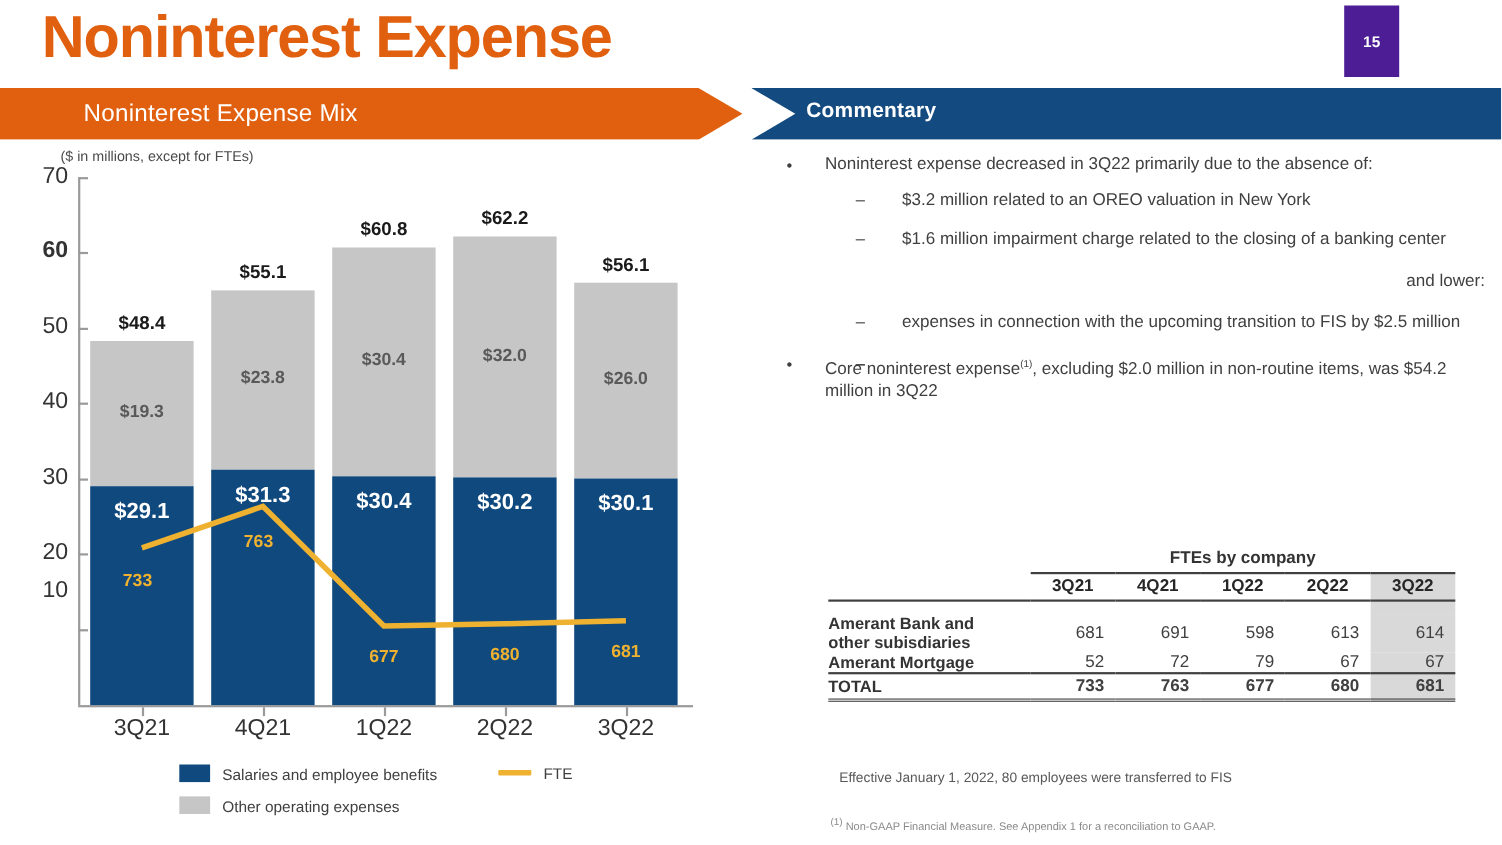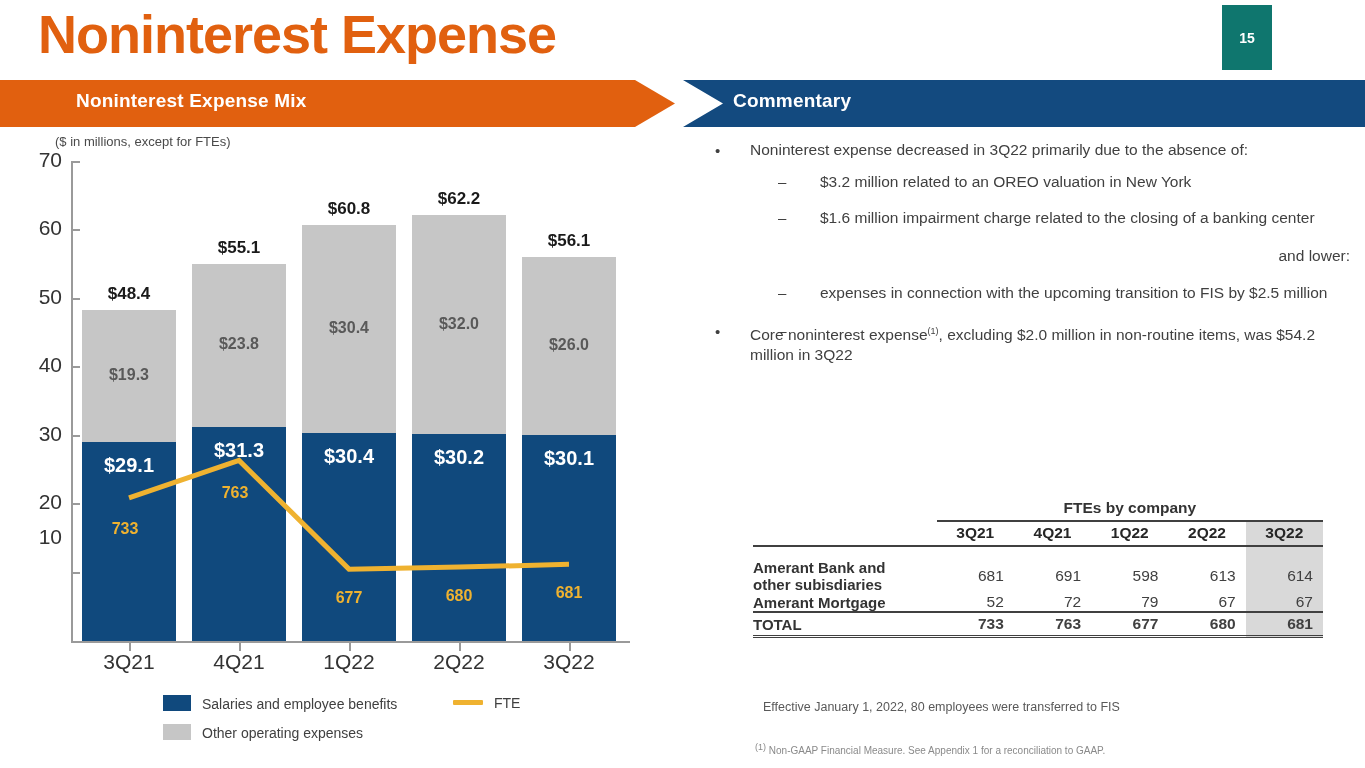--- a/index.html
+++ b/index.html
@@ -10,34 +10,34 @@
     color:#3f3f3f;
   }
   
   #slide-title{
     position:absolute;left:38px;top:-2px;
     font-size:54px;font-weight:bold;letter-spacing:-1px;
     color:#E1600F;line-height:72px;white-space:nowrap;
   }
   #page-badge{
     position:absolute;left:1222px;top:5px;width:50px;height:65px;
-    background:#0f766e;color:#ffffff;
+    background:#4c1d95;color:#ffffff;
     font-size:14px;font-weight:bold;
     display:flex;align-items:center;justify-content:center;
   }
   
   #banner-left{
     position:absolute;left:0px;top:80px;width:675px;height:47px;
     background:#E1600F;
     -webkit-clip-path:polygon(0 0, 635px 0, 675px 23.5px, 635px 47px, 0 47px);
     clip-path:polygon(0 0, 635px 0, 675px 23.5px, 635px 47px, 0 47px);
   }
   #banner-left-label{
     position:absolute;left:76px;top:90px;
-    font-size:19px;font-weight:bold;color:#ffffff;letter-spacing:0.2px;
+    font-size:22px;font-weight:normal;color:#ffffff;letter-spacing:0.2px;
   }
   #banner-right{
     position:absolute;left:683px;top:80px;width:682px;height:47px;
     background:#134A7F;
     -webkit-clip-path:polygon(0 0, 40px 23.5px, 0 47px, 682px 47px, 682px 0);
     clip-path:polygon(0 0, 40px 23.5px, 0 47px, 682px 47px, 682px 0);
   }
   #banner-right-label{
     position:absolute;left:733px;top:90px;
     font-size:19px;font-weight:bold;color:#ffffff;letter-spacing:0.2px;
@@ -122,21 +122,21 @@
 <div id="banner-right"></div>
 <div id="banner-right-label">Commentary</div>
 
 <div id="chart-units">($ in millions, except for FTEs)</div>
 <div id="chart">
   <div id="y-axis-line"></div>
   <div id="x-axis-line"></div>
   <div id="chart-ticks">
       <div class="ytick-label" style="left: 18px; top: 148px;">70</div>
       <div class="ytick-mark" style="left: 71px; top: 161px;"></div>
-      <div class="ytick-label" style="left: 18px; top: 216.429px;">60</div>
+      <div class="ytick-label" style="left: 18px; top: 216.429px; font-weight: bold;">60</div>
       <div class="ytick-mark" style="left: 71px; top: 229.429px;"></div>
       <div class="ytick-label" style="left: 18px; top: 284.857px;">50</div>
       <div class="ytick-mark" style="left: 71px; top: 297.857px;"></div>
       <div class="ytick-label" style="left: 18px; top: 353.286px;">40</div>
       <div class="ytick-mark" style="left: 71px; top: 366.286px;"></div>
       <div class="ytick-label" style="left: 18px; top: 421.714px;">30</div>
       <div class="ytick-mark" style="left: 71px; top: 434.714px;"></div>
       <div class="ytick-label" style="left: 18px; top: 490.143px;">20</div>
       <div class="ytick-mark" style="left: 71px; top: 503.143px;"></div>
       <div class="ytick-label" style="left: 18px; top: 525px;">10</div>

